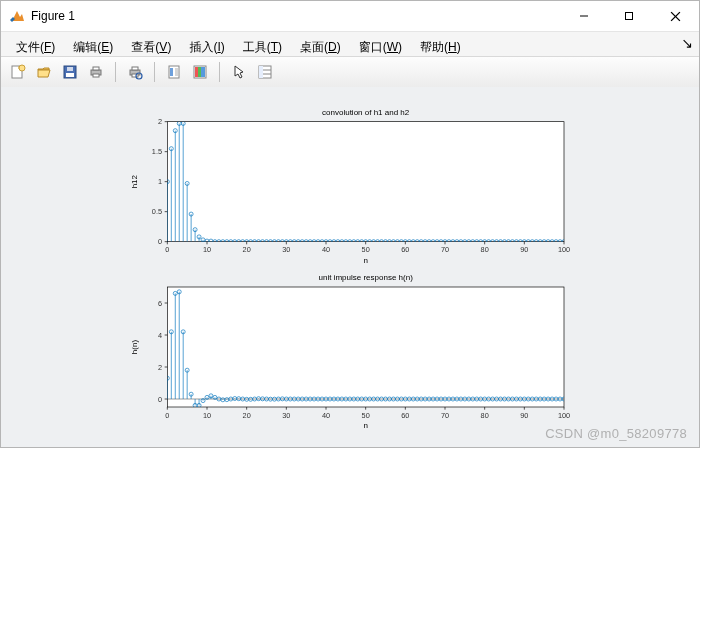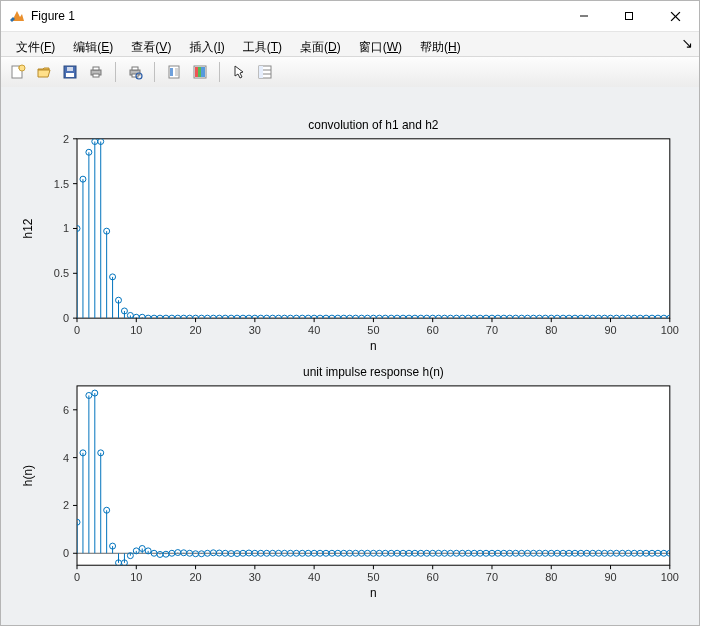--- a/index.html
+++ b/index.html
@@ -8,21 +8,21 @@
     width: 702px;
     height: 628px;
     font-family: "Microsoft YaHei", "Segoe UI", Tahoma, sans-serif;
     font-size: 12px;
     background: #fff;
     color: #000;
     overflow: hidden;
   }
   .window {
     width: 700px;
-    height: 626px;
+    height: 448px;
     border: 1px solid #b5b5b5;
     background: #fca5a5;
     position: relative;
     box-sizing: border-box;
   }
   
   .titlebar {
     height: 30px;
     display: flex;
     align-items: center;
@@ -725,14 +725,15 @@
           <line x1="652.15" x2="652.15" y1="468" y2="468" stroke="#0072BD" stroke-width="1"></line>
           <circle cx="652.15" cy="468" r="3" fill="none" stroke="#0072BD" stroke-width="1"></circle>
           <line x1="658.1" x2="658.1" y1="468" y2="468" stroke="#0072BD" stroke-width="1"></line>
           <circle cx="658.1" cy="468" r="3" fill="none" stroke="#0072BD" stroke-width="1"></circle>
           <line x1="664.05" x2="664.05" y1="468" y2="468" stroke="#0072BD" stroke-width="1"></line>
           <circle cx="664.05" cy="468" r="3" fill="none" stroke="#0072BD" stroke-width="1"></circle>
           <line x1="670" x2="670" y1="468" y2="468" stroke="#0072BD" stroke-width="1"></line>
           <circle cx="670" cy="468" r="3" fill="none" stroke="#0072BD" stroke-width="1"></circle>
         </g>
       </svg>
+    <div class="watermark">CSDN @m0_58209778</div>
   </div>
 </div>
 
 </body></html>

